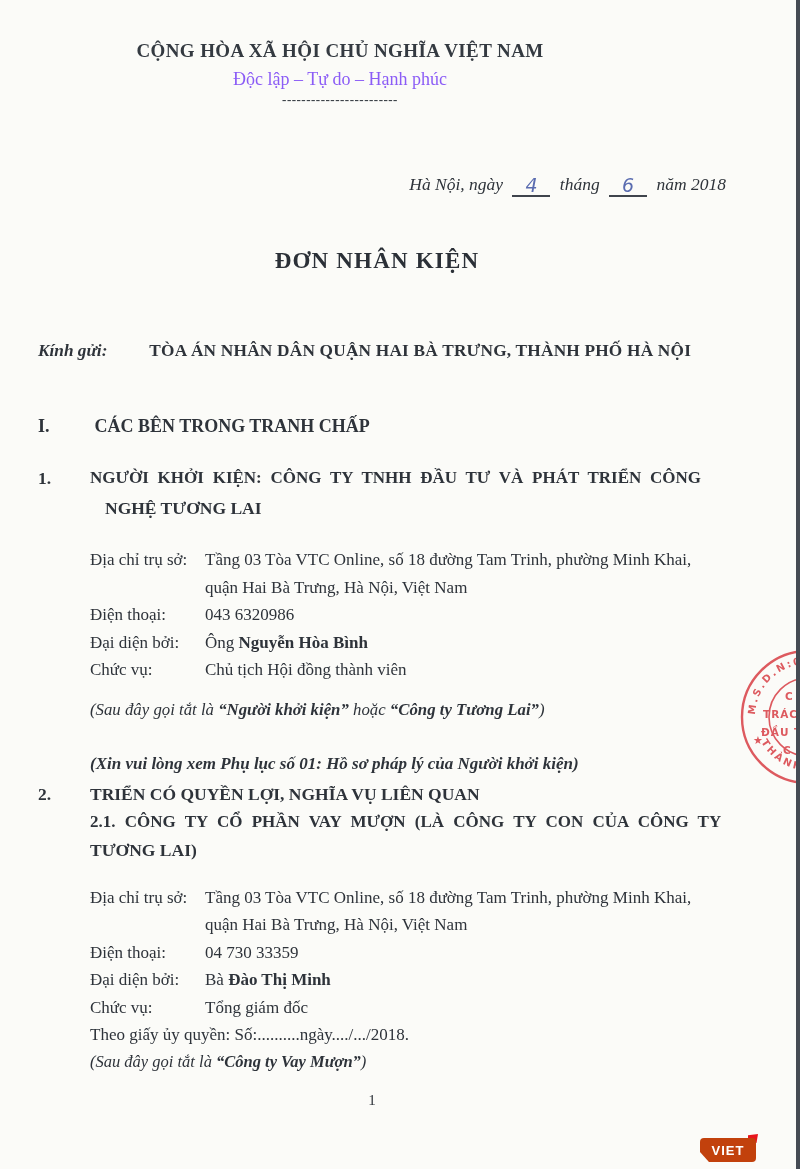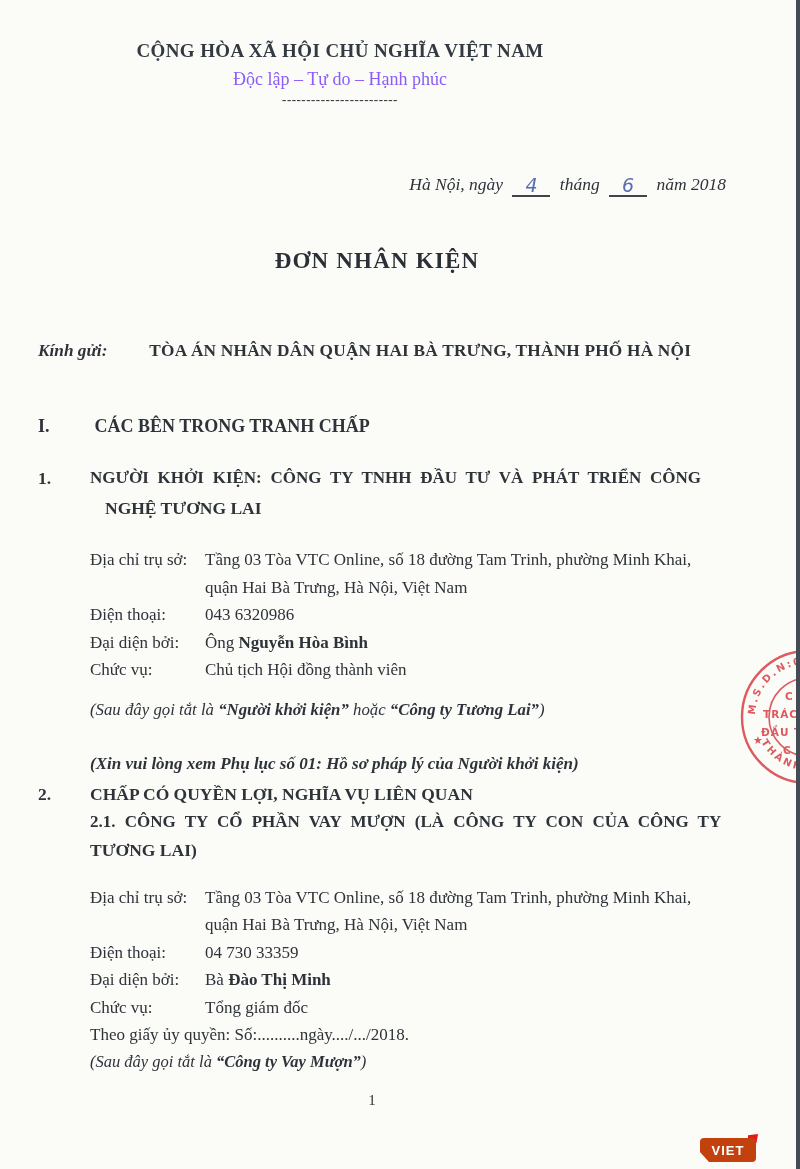--- a/index.html
+++ b/index.html
@@ -129,21 +129,21 @@
     </div>
   </div>
 
   <div class="abs note1">
     <span>(Sau đây gọi tắt là </span><span class="note-bold-italic">“Người khởi kiện”</span><span> hoặc </span><span class="note-bold-italic">“Công ty Tương Lai”</span><span>)</span>
   </div>
 
   <div class="abs note2">(Xin vui lòng xem Phụ lục số 01: Hồ sơ pháp lý của Người khởi kiện)</div>
 
   <div class="abs p2num">2.</div>
-  <div class="abs p2h">CHẤP CÓ QUYỀN LỢI, NGHĨA VỤ LIÊN QUAN</div>
+  <div class="abs p2h">TRIỂN CÓ QUYỀN LỢI, NGHĨA VỤ LIÊN QUAN</div>
   <div class="abs p2s1">2.1. CÔNG TY CỔ PHẦN VAY MƯỢN (LÀ CÔNG TY CON CỦA CÔNG TY</div>
   <div class="abs p2s2">TƯƠNG LAI)</div>
 
   <div class="abs fieldblock fb2">
     <div class="row">
       <span class="lbl">Địa chỉ trụ sở:</span><span class="val">Tầng 03 Tòa VTC Online, số 18 đường Tam Trinh, phường Minh Khai,</span>
     </div>
     <div class="row">
       <span class="lbl"></span><span class="val">quận Hai Bà Trưng, Hà Nội, Việt Nam</span>
     </div>

